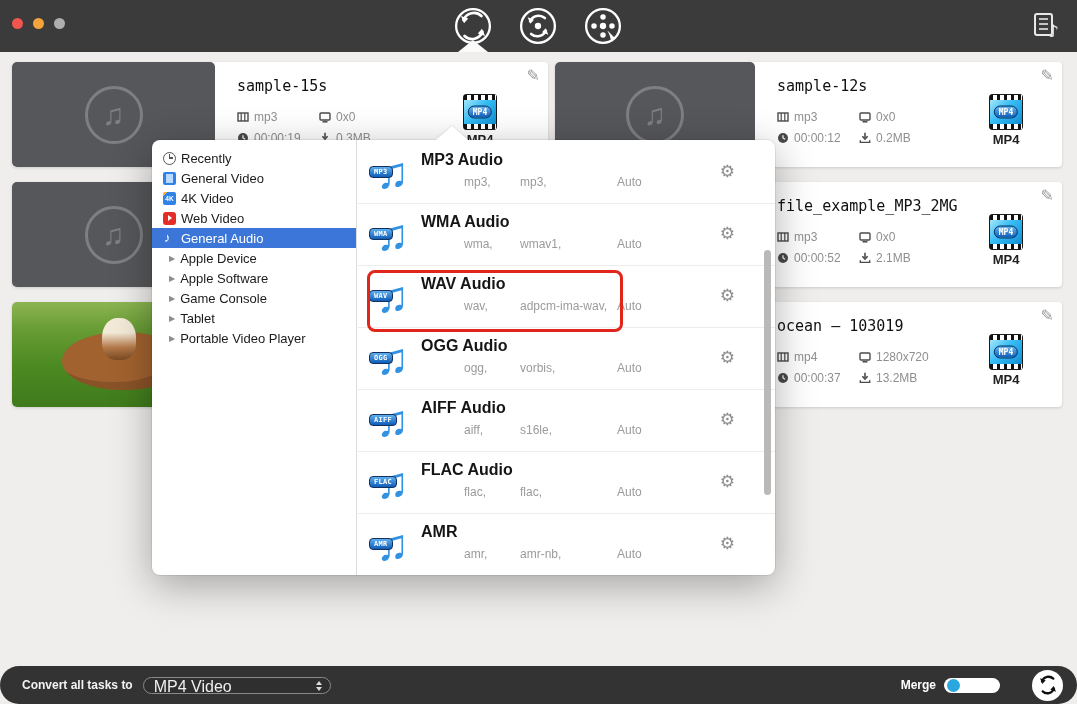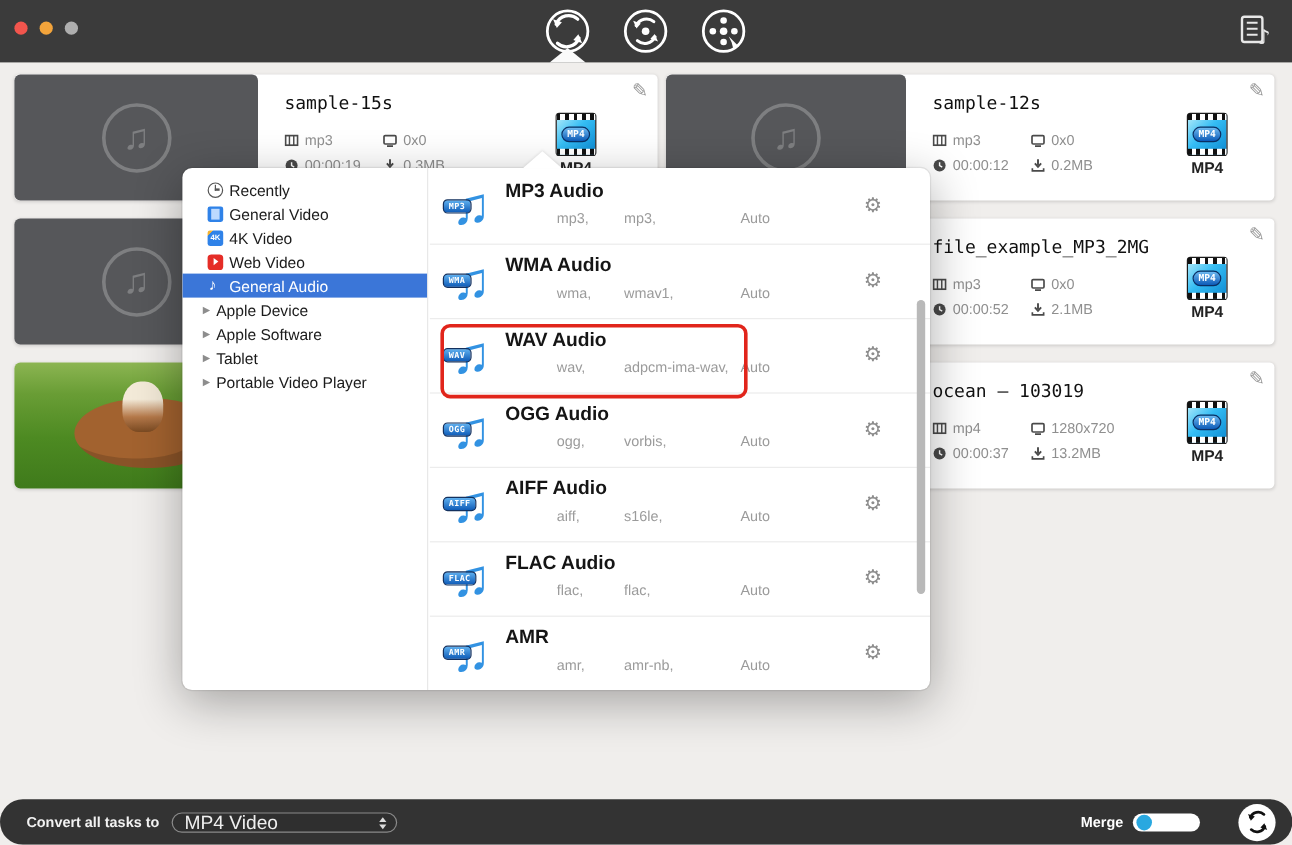--- a/index.html
+++ b/index.html
@@ -78,21 +78,21 @@
   .popover { position:absolute; left:152px; top:88px; width:623px; height:435px; background:#fff;
              border-radius:8px; z-index:20;
              box-shadow:0 10px 40px rgba(0,0,0,.32), 0 0 0 1px rgba(0,0,0,.07); }
   .popover .arrow { position:absolute; top:-14px; left:284px; width:0; height:0;
              border-left:16px solid transparent; border-right:16px solid transparent;
              border-bottom:14px solid #fff; filter:drop-shadow(0 -1px 1px rgba(0,0,0,.08)); }
 
   .cat-panel { position:absolute; left:0; top:0; bottom:0; width:205px; border-right:1px solid #dcdcdc;
                padding-top:8px; border-radius:8px 0 0 8px; overflow:hidden; }
   .cat-row { height:20px; display:flex; align-items:center; font-size:13px; color:#1b1b1b;
-             padding-left:21px; cursor:default; }
+             padding-left:11px; cursor:default; }
   .cat-row.expandable { padding-left:17px; }
   .cat-row.expandable::before { content:'▶'; font-size:8px; color:#8d8d8d; margin-right:5px; }
   .cat-row.selected { background:#3b76d8; color:#fff; }
   .cat-icon { width:13px; height:13px; margin-right:5px; position:relative; flex:0 0 13px; }
   .ic-clock { border:1.5px solid #555; border-radius:50%; }
   .ic-clock::after { content:''; position:absolute; left:4.5px; top:1.5px; width:1.5px; height:4.5px; background:#555; }
   .ic-clock::before { content:''; position:absolute; left:4.5px; top:4.5px; width:4px; height:1.5px; background:#555; }
   .ic-film { background:#2f82e8; border-radius:2px; }
   .ic-film::after { content:''; position:absolute; left:3px; top:2px; right:3px; bottom:2px; background:#bcd9ff; }
   .ic-4k { background:linear-gradient(135deg,#f2b233 0 3px,#2f82e8 3px); border-radius:2px; }
@@ -431,20 +431,24 @@
 
           <span>Apple Device</span>
         </div>
 
         <div class="cat-row expandable">
 
           <span>Apple Software</span>
         </div>
 
 
+        <div class="cat-row expandable">
+
+          <span>Game Console</span>
+        </div>
 
         <div class="cat-row expandable">
 
           <span>Tablet</span>
         </div>
 
         <div class="cat-row expandable">
 
           <span>Portable Video Player</span>
         </div>

